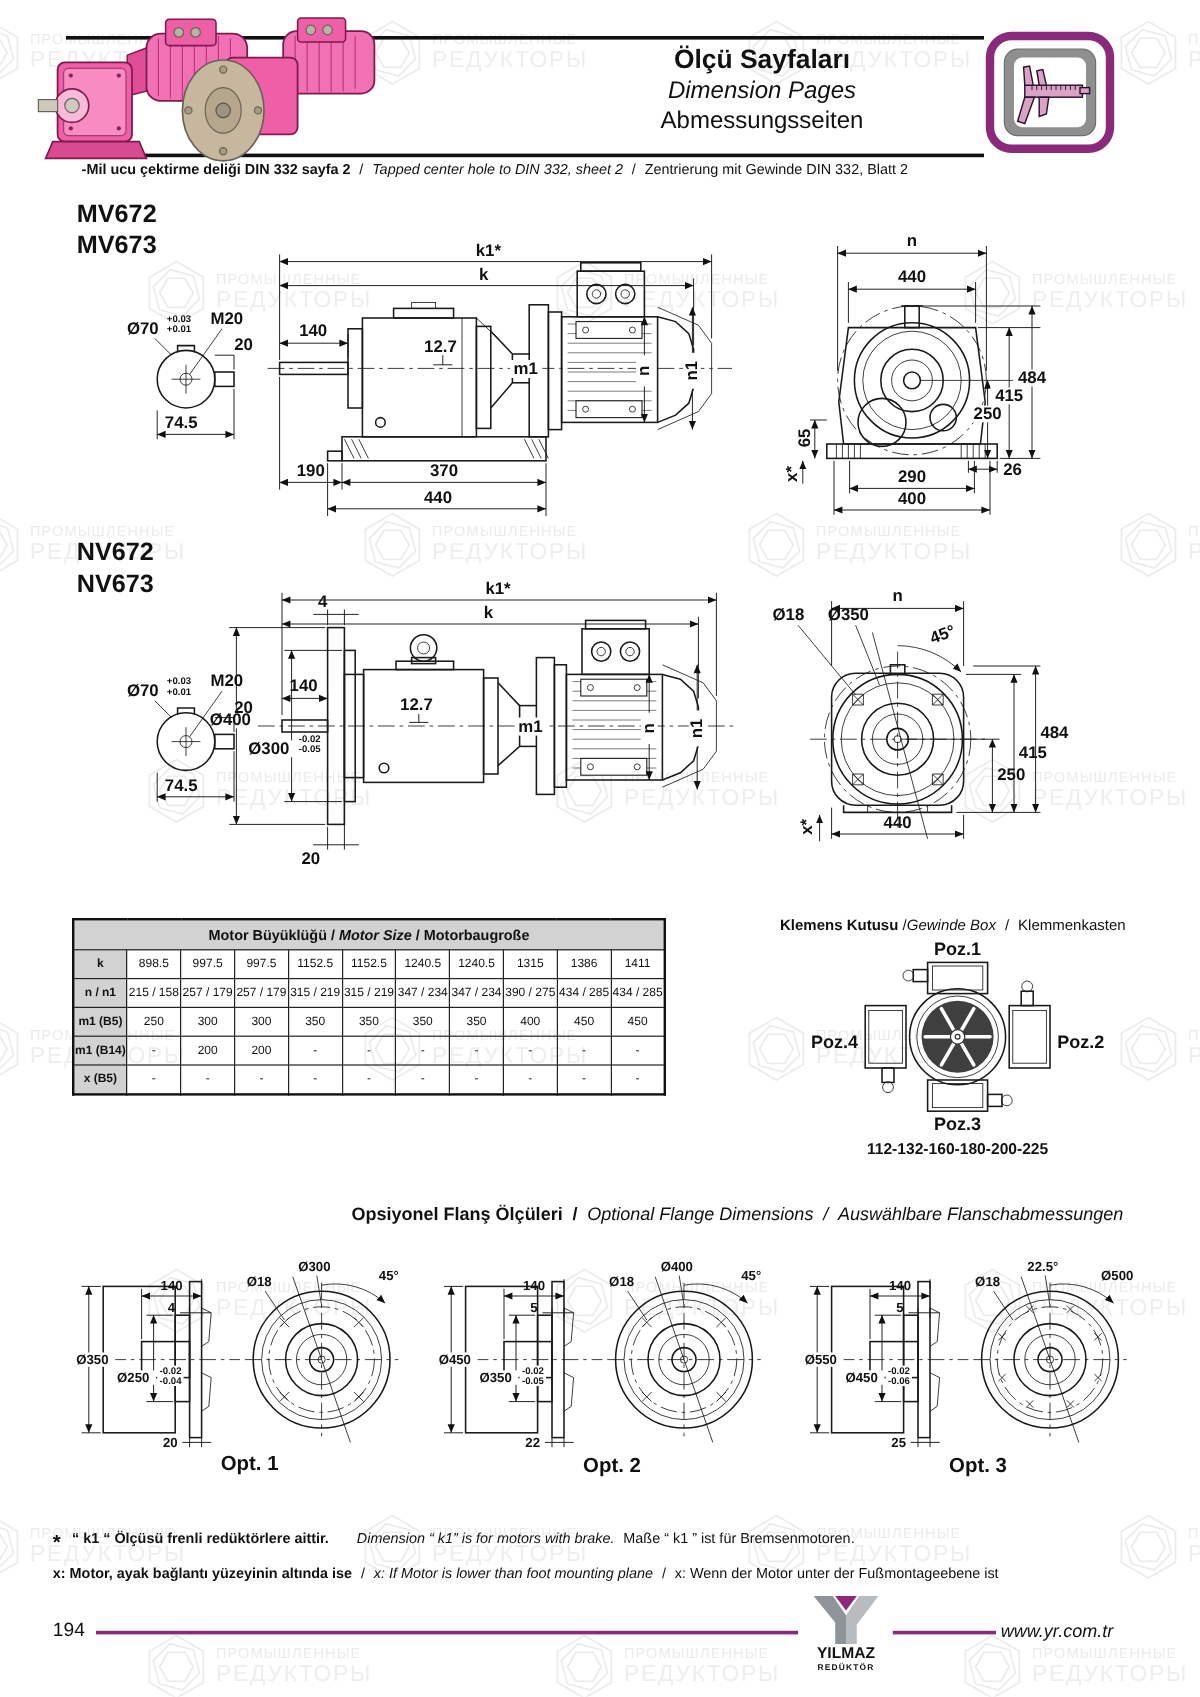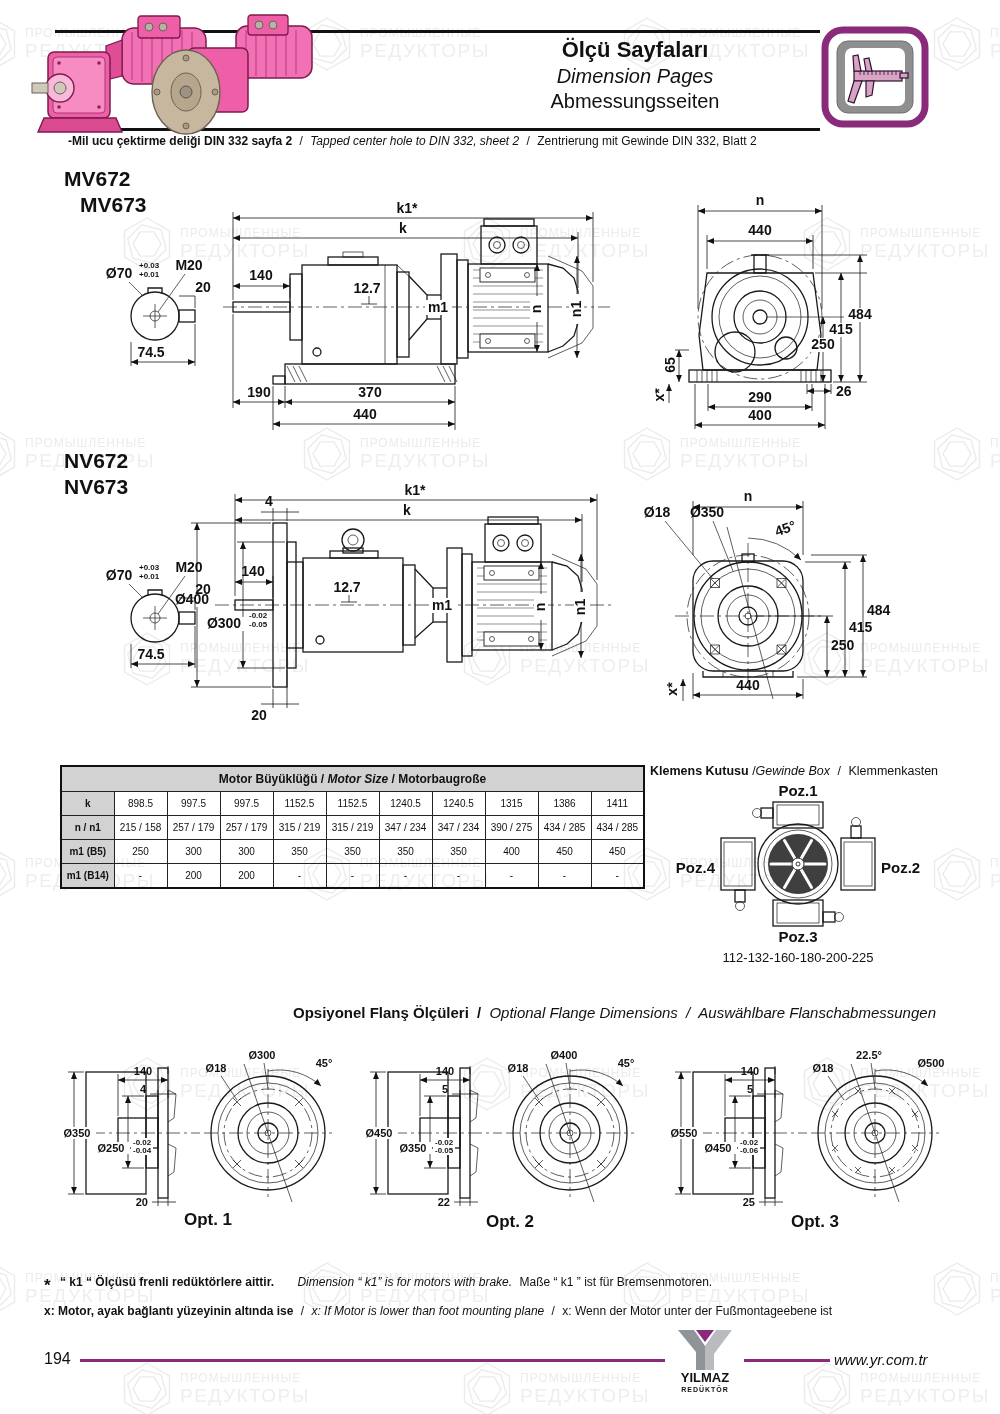--- a/index.html
+++ b/index.html
@@ -33,33 +33,33 @@
   .draw .cl{fill:none;stroke:#1a1a1a;stroke-width:0.7;stroke-dasharray:14 4 3 4;}
   .draw .mnt{fill:#fff;stroke:#1a1a1a;stroke-width:0.9;}
   .draw .wht{fill:#fff;stroke:none;}
   .draw marker path{fill:#111;}
   .draw text{font-family:"Liberation Sans",sans-serif;fill:#111;}
   .draw .dl{font-weight:bold;font-size:14px;}
   .draw .dls{font-weight:bold;font-size:11px;}
   .draw .tol{font-size:8px;font-weight:bold;}
   .draw .poz{font-weight:bold;font-size:15px;}
   
-  .dim-table{position:absolute;left:60px;top:765px;width:585px;border-collapse:collapse;
+  .dim-table{position:absolute;left:60px;top:765px;width:495px;border-collapse:collapse;
              table-layout:fixed;border:2px solid #111;}
   .dim-table th,.dim-table td{border:1px solid #222;text-align:center;vertical-align:middle;
              padding:1px 0;font-size:10px;white-space:pre-line;}
   .dim-table th{font-weight:bold;}
   .dim-table .ttl{background:#d2d2d2;height:22px;font-size:12px;}
   .dim-table .hdr th{background:#d2d2d2;height:36px;}
   .dim-table .lab{background:#d2d2d2;font-weight:bold;width:54px;}
   .dim-table tbody tr{height:24px;}
   
   .tb-title{position:absolute;left:650px;top:764px;width:345px;font-size:12.5px;white-space:nowrap;}
   .tb-sizes{position:absolute;left:663px;top:950px;width:270px;text-align:center;
-            font-weight:normal;font-size:13px;}
+            font-weight:bold;font-size:13px;}
   
   .fl-title{position:absolute;left:76px;top:1004px;width:860px;text-align:right;font-size:15px;}
   .fl-cap{position:absolute;width:300px;text-align:center;font-weight:bold;font-size:17px;}
   
   .fnotes{position:absolute;left:44px;top:1272px;font-size:12px;line-height:1.7;white-space:nowrap;}
   .fstar{font-size:17px;font-weight:bold;vertical-align:top;margin-right:6px;}
   
   .rule{position:absolute;top:1359px;height:3px;background:#8a2a7a;}
   .pageno{position:absolute;left:44px;top:1350px;font-size:16px;}
   .url{position:absolute;left:834px;top:1351px;font-size:15px;font-style:italic;}
@@ -438,21 +438,21 @@
 
     <div class="note">
       <span class="b">-Mil ucu çektirme deliği DIN 332 sayfa 2</span>
       <span class="sep">/</span>
       <span class="i">Tapped center hole to DIN 332, sheet 2</span>
       <span class="sep">/</span>
       <span>Zentrierung mit Gewinde DIN 332, Blatt 2</span>
     </div>
 
     <div class="model" style="left:64px;top:166px">MV672</div>
-    <div class="model" style="left:80px;top:192px">MV673</div>
+    <div class="model" style="left:64px;top:192px">MV673</div>
 
     <svg class="draw" style="left:85px;top:192px" width="575" height="250" viewBox="0 0 575 250">
         <defs>
           <marker id="as0" markerWidth="9" markerHeight="8" refX="1" refY="3.5" orient="auto" markerUnits="userSpaceOnUse">
             <path d="M8,0.5L0.8,3.5L8,6.5Z"></path>
           </marker>
           <marker id="ae0" markerWidth="9" markerHeight="8" refX="7.2" refY="3.5" orient="auto" markerUnits="userSpaceOnUse">
             <path d="M0,0.5L7.2,3.5L0,6.5Z"></path>
           </marker>
         </defs>
@@ -836,20 +836,33 @@
             <td>200</td>
             <td>200</td>
             <td>-</td>
             <td>-</td>
             <td>-</td>
             <td>-</td>
             <td>-</td>
             <td>-</td>
             <td>-</td>
           </tr>
+          <tr>
+            <th class="lab">x (B5)</th>
+            <td>-</td>
+            <td>-</td>
+            <td>-</td>
+            <td>-</td>
+            <td>-</td>
+            <td>-</td>
+            <td>-</td>
+            <td>-</td>
+            <td>-</td>
+            <td>-</td>
+          </tr>
         </tbody>
     </table>
 
     <div class="tb-title">
       <span class="b">Klemens Kutusu</span>
       <span>/</span><span class="i">Gewinde Box</span>
       <span class="sep">/</span>
       <span>Klemmenkasten</span>
     </div>
     <svg class="draw" style="left:663px;top:782px" width="270" height="166" viewBox="0 0 270 166">

